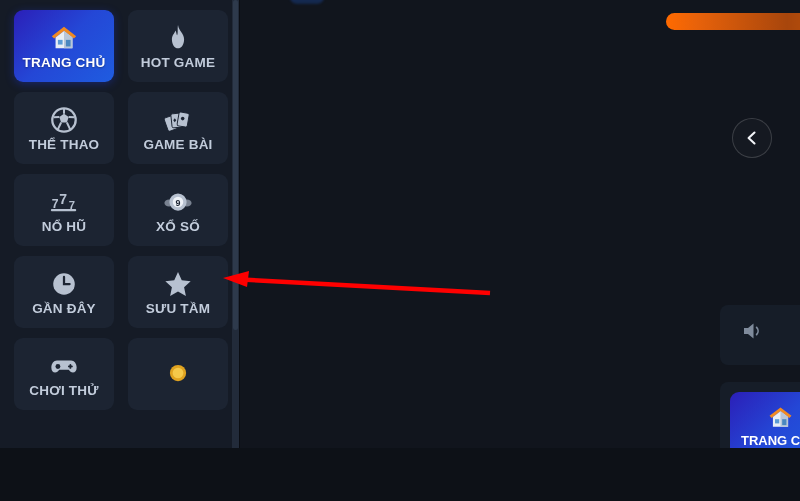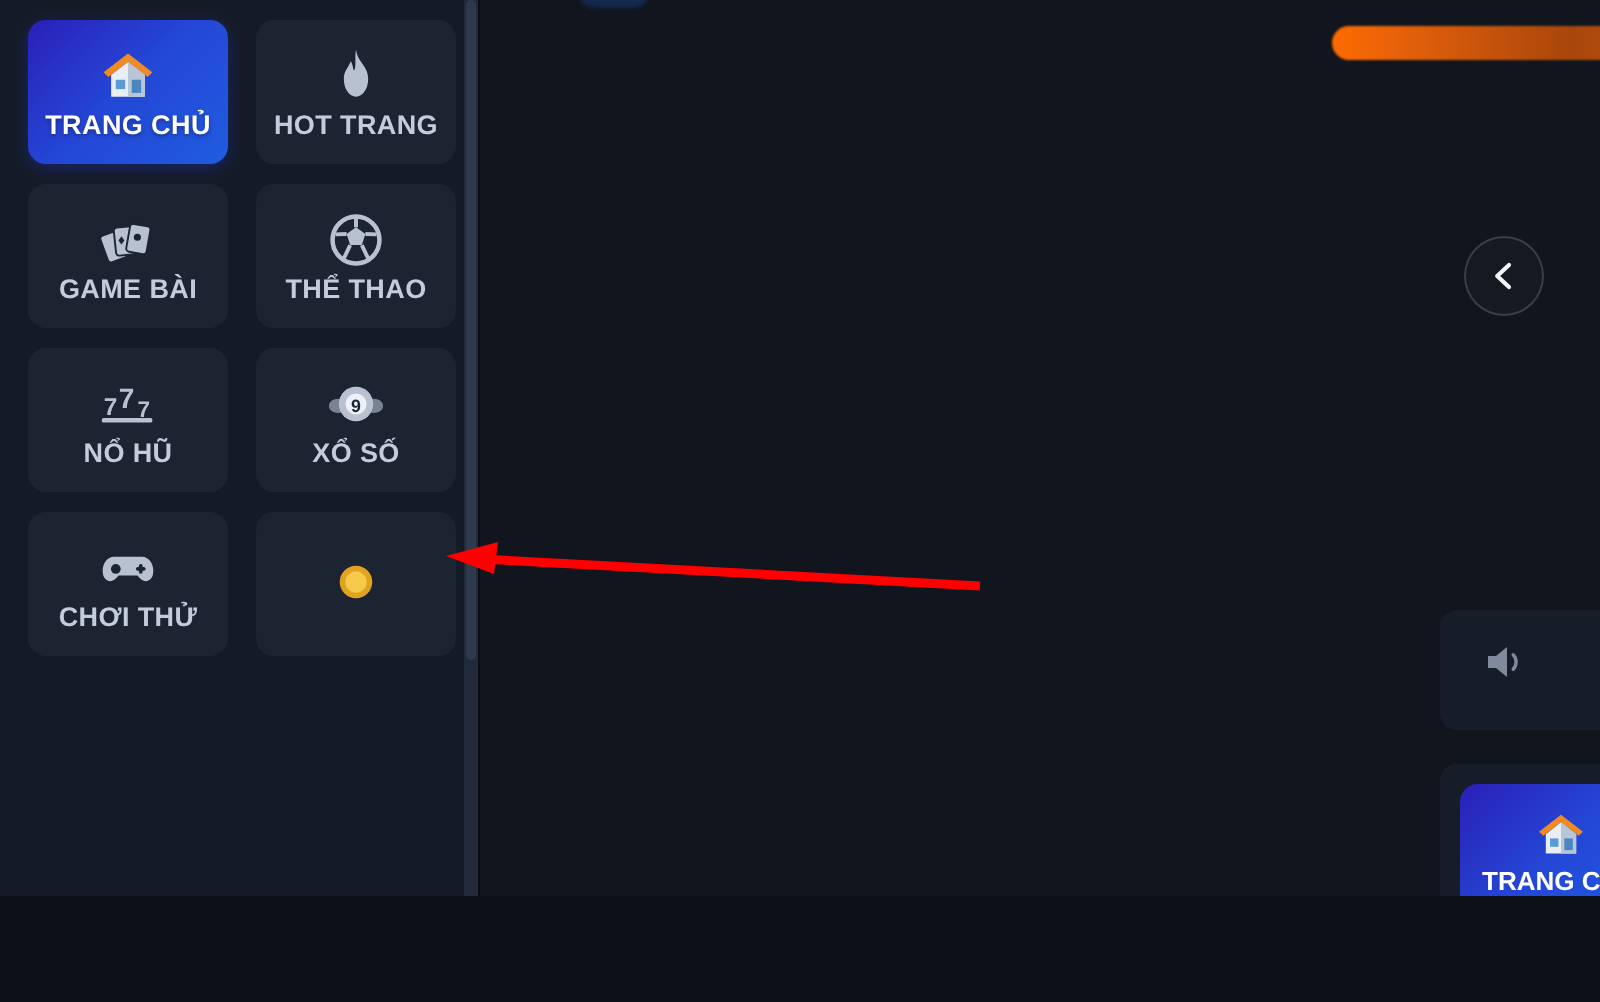--- a/index.html
+++ b/index.html
@@ -143,49 +143,49 @@
             </svg>
           </div>
           <div class="t-lbl">TRANG CHỦ</div>
         </div>
         <div class="tile">
           <div class="t-ico">
             <svg width="30" height="30" viewBox="0 0 32 32">
               <path d="M16 2 C17 9 22.5 10.5 22.5 17.5 C22.5 23 19.5 27 16 27 C12.5 27 9.5 23 9.5 17.5 C9.5 13 12.2 11.5 13.2 8 C14.6 10.4 14.3 12.5 15 13 C16.3 11 15.2 6 16 2 Z" fill="#b7c1d0"></path>
             </svg>
           </div>
-          <div class="t-lbl">HOT TRANG</div>
+          <div class="t-lbl">HOT GAME</div>
+        </div>
+        <div class="tile">
+          <div class="t-ico">
+            <svg width="30" height="30" viewBox="0 0 32 32">
+              <circle cx="16" cy="16" r="12.5" fill="none" stroke="#b7c1d0" stroke-width="2.4"></circle>
+              <path d="M16 9.2 l5 3.6 -1.9 5.9 h-6.2 L11 12.8 Z" fill="#b7c1d0"></path>
+              <path d="M16 3.5 v5.7 M5 13 l6 -0.2 M27 13 l-6 -0.2 M9.2 26.5 l3.7 -7.8 M22.8 26.5 l-3.7 -7.8" stroke="#b7c1d0" stroke-width="2.1"></path>
+            </svg>
+          </div>
+          <div class="t-lbl">THỂ THAO</div>
         </div>
         <div class="tile">
           <div class="t-ico">
             <svg width="30" height="30" viewBox="0 0 32 32">
               <g fill="#b7c1d0" stroke="#1c2432" stroke-width="1">
                 <rect x="3" y="12" width="11" height="15" rx="1.8" transform="rotate(-20 8.5 19.5)"></rect>
                 <rect x="9" y="9" width="11" height="15" rx="1.8" transform="rotate(-6 14.5 16.5)"></rect>
                 <rect x="16" y="8" width="11" height="15" rx="1.8" transform="rotate(10 21.5 15.5)"></rect>
               </g>
               <path d="M12.5 14 l1.6 2.2 -1.6 2.2 -1.6 -2.2 Z" fill="#1c2432"></path>
               <circle cx="21" cy="14.5" r="1.9" fill="#1c2432"></circle>
             </svg>
           </div>
           <div class="t-lbl">GAME BÀI</div>
         </div>
         <div class="tile">
           <div class="t-ico">
             <svg width="30" height="30" viewBox="0 0 32 32">
-              <circle cx="16" cy="16" r="12.5" fill="none" stroke="#b7c1d0" stroke-width="2.4"></circle>
-              <path d="M16 9.2 l5 3.6 -1.9 5.9 h-6.2 L11 12.8 Z" fill="#b7c1d0"></path>
-              <path d="M16 3.5 v5.7 M5 13 l6 -0.2 M27 13 l-6 -0.2 M9.2 26.5 l3.7 -7.8 M22.8 26.5 l-3.7 -7.8" stroke="#b7c1d0" stroke-width="2.1"></path>
-            </svg>
-          </div>
-          <div class="t-lbl">THỂ THAO</div>
-        </div>
-        <div class="tile">
-          <div class="t-ico">
-            <svg width="30" height="30" viewBox="0 0 32 32">
               <g fill="#b7c1d0" font-family="Liberation Sans" font-weight="bold">
                 <text x="3" y="22" font-size="13">7</text>
                 <text x="11" y="18" font-size="15">7</text>
                 <text x="21" y="23" font-size="12">7</text>
               </g>
               <rect x="2" y="23.5" width="27" height="2.4" rx="1" fill="#b7c1d0"></rect>
             </svg>
           </div>
           <div class="t-lbl">NỔ HŨ</div>
         </div>
@@ -193,20 +193,37 @@
           <div class="t-ico">
             <svg width="30" height="30" viewBox="0 0 32 32">
               <ellipse cx="6.5" cy="17" rx="5" ry="3.8" fill="#b7c1d0" opacity=".6"></ellipse>
               <ellipse cx="25.5" cy="17" rx="5" ry="3.8" fill="#b7c1d0" opacity=".6"></ellipse>
               <circle cx="16" cy="16" r="9.2" fill="#b7c1d0"></circle>
               <circle cx="16" cy="16" r="5.6" fill="#eef2f8"></circle>
               <text x="16" y="20.4" font-size="9.5" font-weight="bold" text-anchor="middle" fill="#1c2432" font-family="Liberation Sans">9</text>
             </svg>
           </div>
           <div class="t-lbl">XỔ SỐ</div>
+        </div>
+        <div class="tile">
+          <div class="t-ico">
+            <svg width="30" height="30" viewBox="0 0 32 32">
+              <circle cx="16" cy="16" r="11.5" fill="#b7c1d0"></circle>
+              <path d="M16 8.5 V16 H22" fill="none" stroke="#1c2432" stroke-width="2.4" stroke-linecap="round"></path>
+            </svg>
+          </div>
+          <div class="t-lbl">GẦN ĐÂY</div>
+        </div>
+        <div class="tile">
+          <div class="t-ico">
+            <svg width="30" height="30" viewBox="0 0 32 32">
+              <path d="M16 3.2 L20 12 L29.5 13.1 L22.5 19.5 L24.4 28.8 L16 24.1 L7.6 28.8 L9.5 19.5 L2.5 13.1 L12 12 Z" fill="#b7c1d0"></path>
+            </svg>
+          </div>
+          <div class="t-lbl">SƯU TẦM</div>
         </div>
         <div class="tile">
           <div class="t-ico">
             <svg width="30" height="30" viewBox="0 0 32 32">
               <path d="M8.5 10 H23.5 C27 10 29.5 13.5 29.5 17.5 C29.5 21 27.8 23 25.5 23 C23.5 23 22.3 21.4 21 20 H11 C9.7 21.4 8.5 23 6.5 23 C4.2 23 2.5 21 2.5 17.5 C2.5 13.5 5 10 8.5 10 Z" fill="#b7c1d0"></path>
               <circle cx="9.5" cy="16.5" r="2.6" fill="#1c2432"></circle>
               <rect x="20.2" y="15.4" width="5.2" height="2" rx="1" fill="#1c2432"></rect>
               <rect x="21.8" y="13.8" width="2" height="5.2" rx="1" fill="#1c2432"></rect>
             </svg>
           </div>

